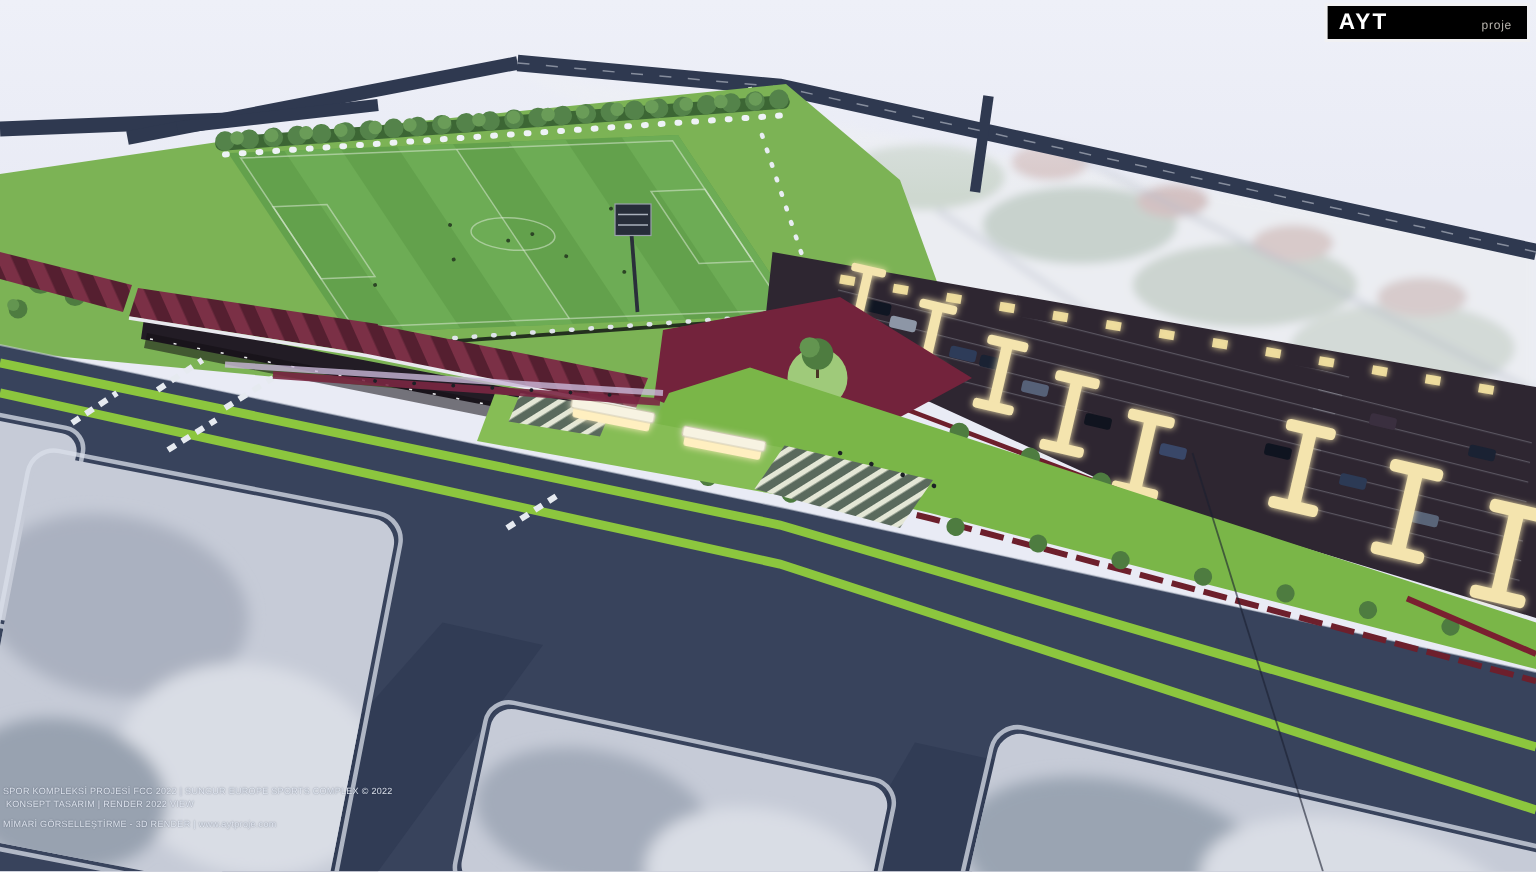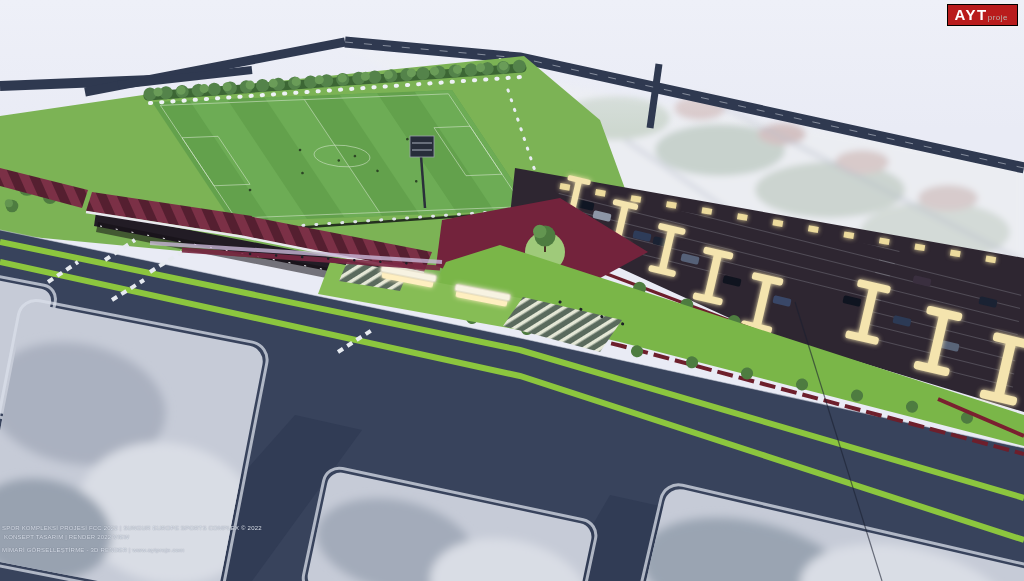--- a/index.html
+++ b/index.html
@@ -1,23 +1,23 @@
 <!DOCTYPE html>
 <html><head>
 <meta charset="utf-8">
 <style>
   html,body{margin:0;padding:0;background:#dfe2ee;}
   .stage{position:relative;width:1024px;height:581px;overflow:hidden;
          background:#e9ebf5;font-family:"Liberation Sans",sans-serif;}
   .stage svg{position:absolute;inset:0;display:block;}
-  .logo{position:absolute;top:4px;right:6px;display:flex;align-items:baseline;gap:0;
-        background:#b91c1c;padding:2px 9px 3px 7px;border:1px solid #000;
+  .logo{position:absolute;top:4px;right:6px;display:flex;align-items:baseline;gap:22px;
+        background:#000000;padding:2px 9px 3px 7px;border:1px solid #000;
         outline:2px solid #f1f1f3;}
   .logo .big{font-size:15px;font-weight:bold;color:#ffffff;letter-spacing:1.5px;line-height:1;}
-  .logo .small{font-size:8px;color:#b9b5ae;letter-spacing:.5px;line-height:1;}
+  .logo .small{font-size:8px;color:#b9b5ae;letter-spacing:.5px;line-height:1;margin-left:40px;}
   .caption{position:absolute;left:2px;white-space:nowrap;color:rgba(232,238,247,.92);
            font-size:6px;letter-spacing:.2px;line-height:1;filter:blur(.45px);
            text-shadow:0 0 1px rgba(20,30,50,.6);}
   .cap1{top:525px;}
   .cap2{top:534px;left:4px;}
   .cap3{top:547px;}
 </style>
 </head>
 <body>
 

